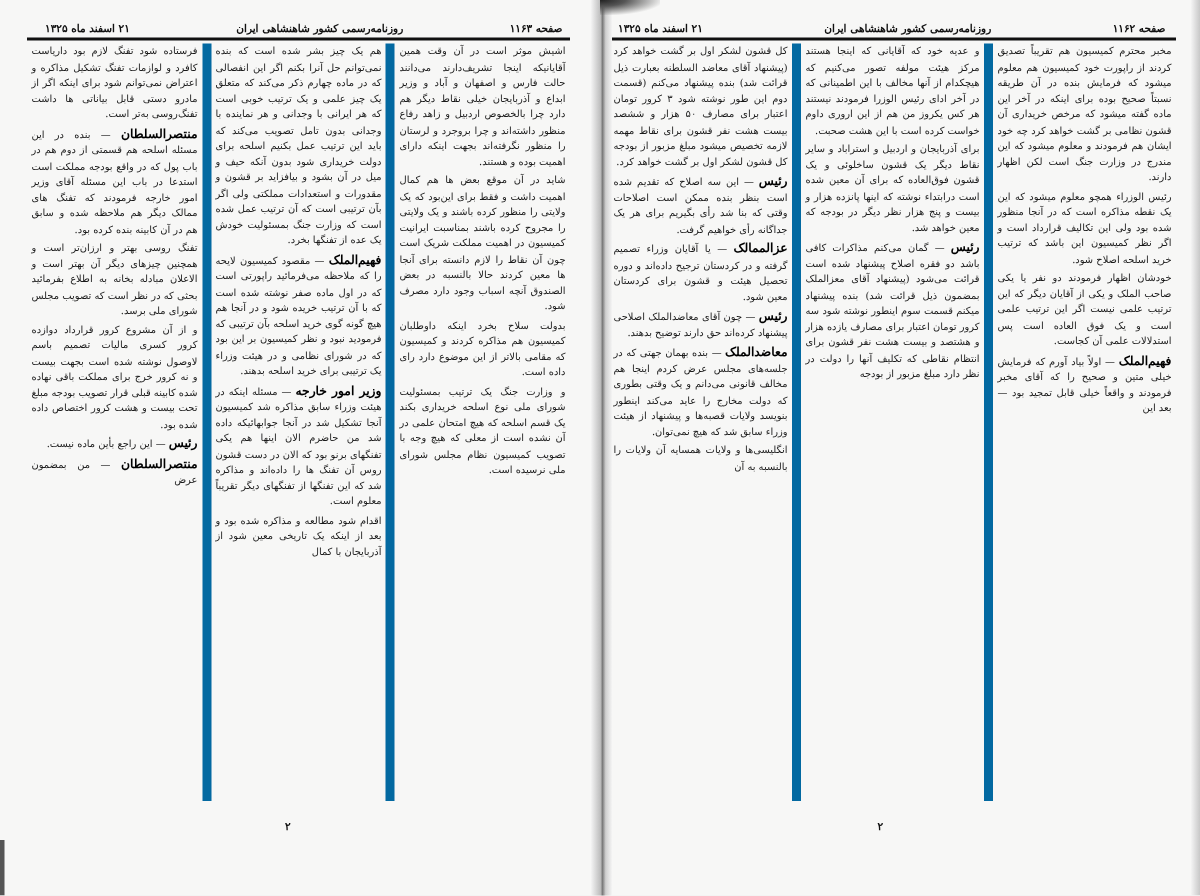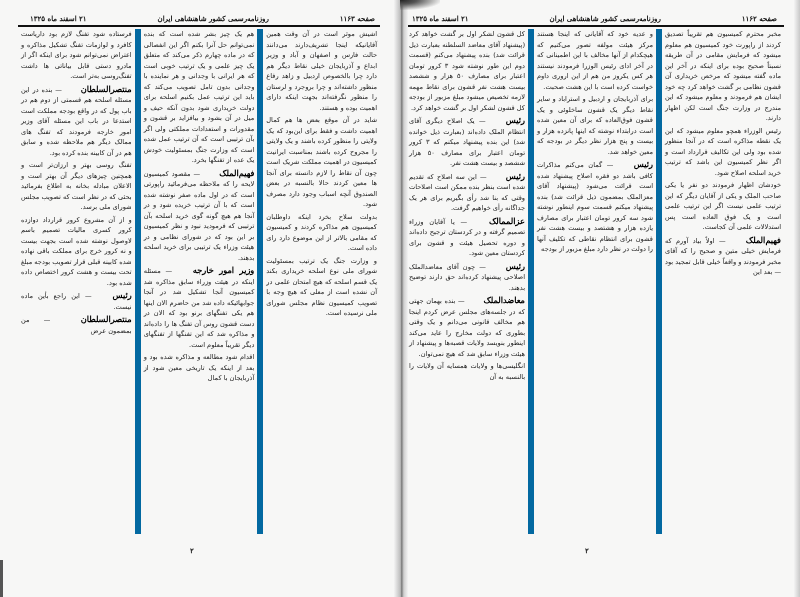--- a/index.html
+++ b/index.html
@@ -40,21 +40,21 @@
 
   .cols { position:absolute; top:29px; height:505px; display:flex; direction:rtl; }
   .page.left .cols { left:18px; width:362px; }
   .page.right .cols { left:6px; width:378px; }
   .col {
     flex:1; padding:0 3px; direction:rtl; text-align:justify;
     font-size:6.6px; line-height:10.5px; color:#1a1a1a; overflow:hidden;
   }
   .col + .col { border-right:6px solid #0369a1; }
   .col p { margin:0 0 2px 0; }
-  .speaker { font-weight:bold; font-size:8.2px; color:#000;margin-left:16px; }
+  .speaker { font-weight:bold; font-size:8.2px; color:#000; }
   .page-number {
     position:absolute; top:546px; font-size:7px; font-weight:bold; color:#111;
   }
   .page.left .page-number { left:190px; }
   .page.right .page-number { left:185px; }
 </style>
 </head>
 <body>
 
 <div class="spread">
@@ -113,42 +113,38 @@
   <div class="page right">
     <div class="header">
       <span>صفحه ۱۱۶۲</span>
       <span>روزنامه‌رسمی کشور شاهنشاهی ایران</span>
       <span>۲۱ اسفند ماه ۱۳۲۵</span>
     </div>
     <div class="header-rule"></div>
 
     <div class="cols">
       <div class="col">
-        <p>مخبر محترم کمیسیون هم تقریباً تصدیق کردند از راپورت خود کمیسیون هم معلوم میشود که فرمایش مقامی در آن طریقه نسبتاً صحیح بوده برای اینکه در آخر این ماده گفته میشود که مرخص خریداری آن قشون نظامی بر گشت خواهد کرد چه خود ایشان هم فرمودند و معلوم میشود که این مندرج در وزارت جنگ است لکن اظهار دارند.</p>
+        <p>مخبر محترم کمیسیون هم تقریباً تصدیق کردند از راپورت خود کمیسیون هم معلوم میشود که فرمایش بنده در آن طریقه نسبتاً صحیح بوده برای اینکه در آخر این ماده گفته میشود که مرخص خریداری آن قشون نظامی بر گشت خواهد کرد چه خود ایشان هم فرمودند و معلوم میشود که این مندرج در وزارت جنگ است لکن اظهار دارند.</p>
         <p>رئیس الوزراء همچو معلوم میشود که این یک نقطه مذاکره است که در آنجا منظور شده بود ولی این تکالیف قرارداد است و اگر نظر کمیسیون این باشد که ترتیب خرید اسلحه اصلاح شود.</p>
         <p>خودشان اظهار فرمودند دو نفر یا یکی صاحب الملک و یکی از آقایان دیگر که این ترتیب علمی نیست اگر این ترتیب علمی است و یک فوق العاده است پس استدلالات علمی آن کجاست.</p>
         <p>
           <span class="speaker">فهیم‌الملک</span>
           <span>— اولاً بیاد آورم که فرمایش خیلی متین و صحیح را که آقای مخبر فرمودند و واقعاً خیلی قابل تمجید بود — بعد این</span>
         </p>
       </div>
       <div class="col">
         <p>و عدیه خود که آقایانی که اینجا هستند مرکز هیئت مولفه تصور می‌کنیم که هیچکدام از آنها مخالف با این اطمینانی که در آخر ادای رئیس الوزرا فرمودند نیستند هر کس یکروز من هم از این اروری داوم خواست کرده است با این هشت صحبت.</p>
         <p>برای آذربایجان و اردبیل و استراباد و سایر نقاط دیگر یک قشون ساخلوئی و یک قشون فوق‌العاده که برای آن معین شده است درابتداء نوشته که اینها پانزده هزار و بیست و پنج هزار نظر دیگر در بودجه که معین خواهد شد.</p>
         <p>
           <span class="speaker">رئیس</span>
           <span>— گمان می‌کنم مذاکرات کافی باشد دو فقره اصلاح پیشنهاد شده است قرائت می‌شود (پیشنهاد آقای معزالملک بمضمون ذیل قرائت شد) بنده پیشنهاد میکنم قسمت سوم اینطور نوشته شود سه کرور تومان اعتبار برای مصارف یازده هزار و هشتصد و بیست هشت نفر قشون برای انتظام نقاطی که تکلیف آنها را دولت در نظر دارد مبلغ مزبور از بودجه</span>
         </p>
       </div>
       <div class="col">
         <p>کل قشون لشکر اول بر گشت خواهد کرد (پیشنهاد آقای معاضد السلطنه بعبارت ذیل قرائت شد) بنده پیشنهاد می‌کنم (قسمت دوم این طور نوشته شود ۳ کرور تومان اعتبار برای مصارف ۵۰ هزار و ششصد بیست هشت نفر قشون برای نقاط مهمه لازمه تخصیص میشود مبلغ مزبور از بودجه کل قشون لشکر اول بر گشت خواهد کرد.</p>
-        <p>
-          <span class="speaker">رئیس</span>
-          <span>— یک اصلاح دیگری آقای انتظام الملک داده‌اند (بعبارت ذیل خوانده شد) این بنده پیشنهاد میکنم که ۳ کرور تومان اعتبار برای مصارف ۵۰ هزار ششصد و بیست هشت نفر.</span>
-        </p>
         <p>
           <span class="speaker">رئیس</span>
           <span>— این سه اصلاح که تقدیم شده است بنظر بنده ممکن است اصلاحات وقتی که بنا شد رأی بگیریم برای هر یک جداگانه رأی خواهیم گرفت.</span>
         </p>
         <p>
           <span class="speaker">عزالممالک</span>
           <span>— یا آقایان وزراء تصمیم گرفته و در کردستان ترجیح داده‌اند و دوره تحصیل هیئت و قشون برای کردستان معین شود.</span>
         </p>
         <p>
           <span class="speaker">رئیس</span>

